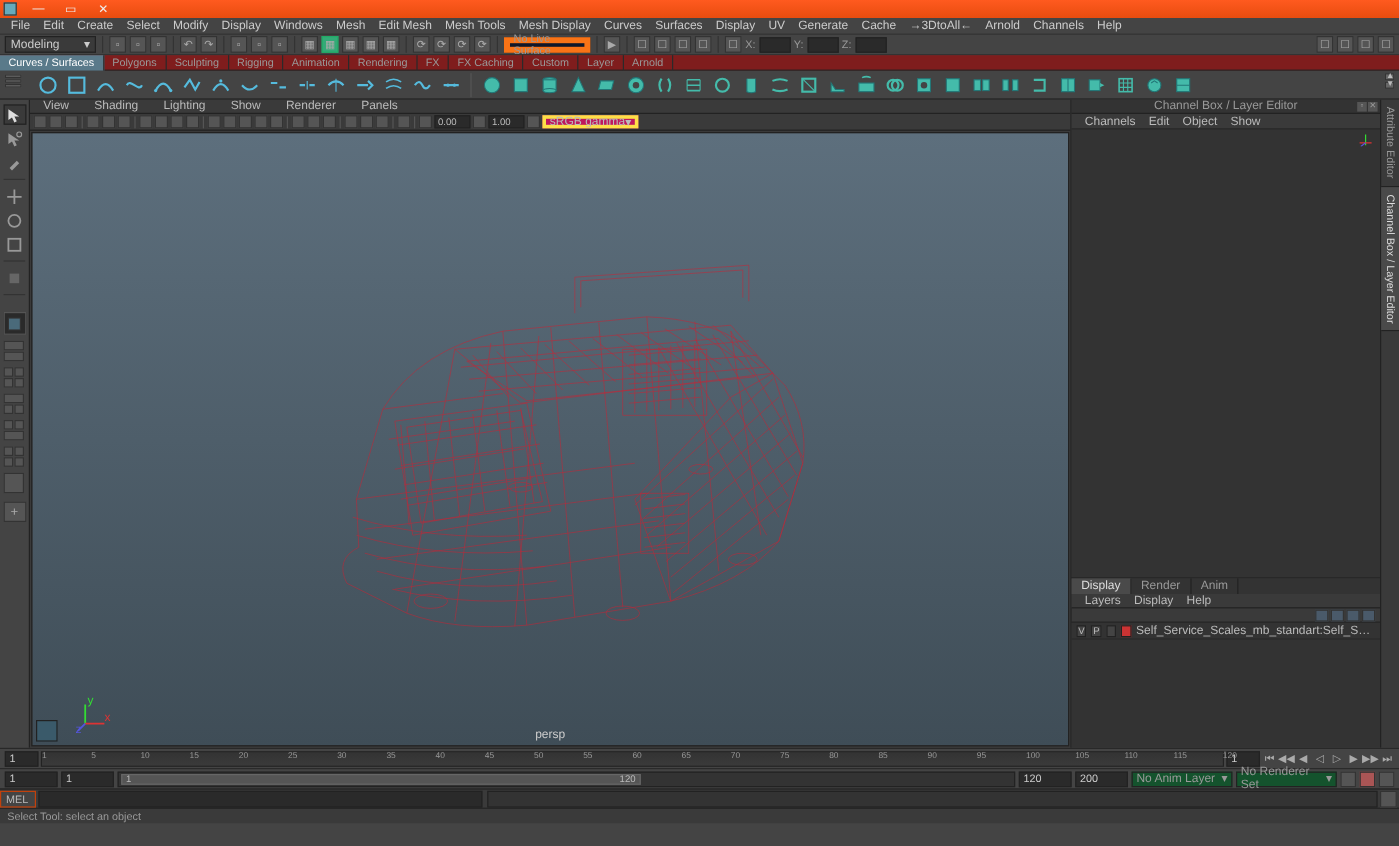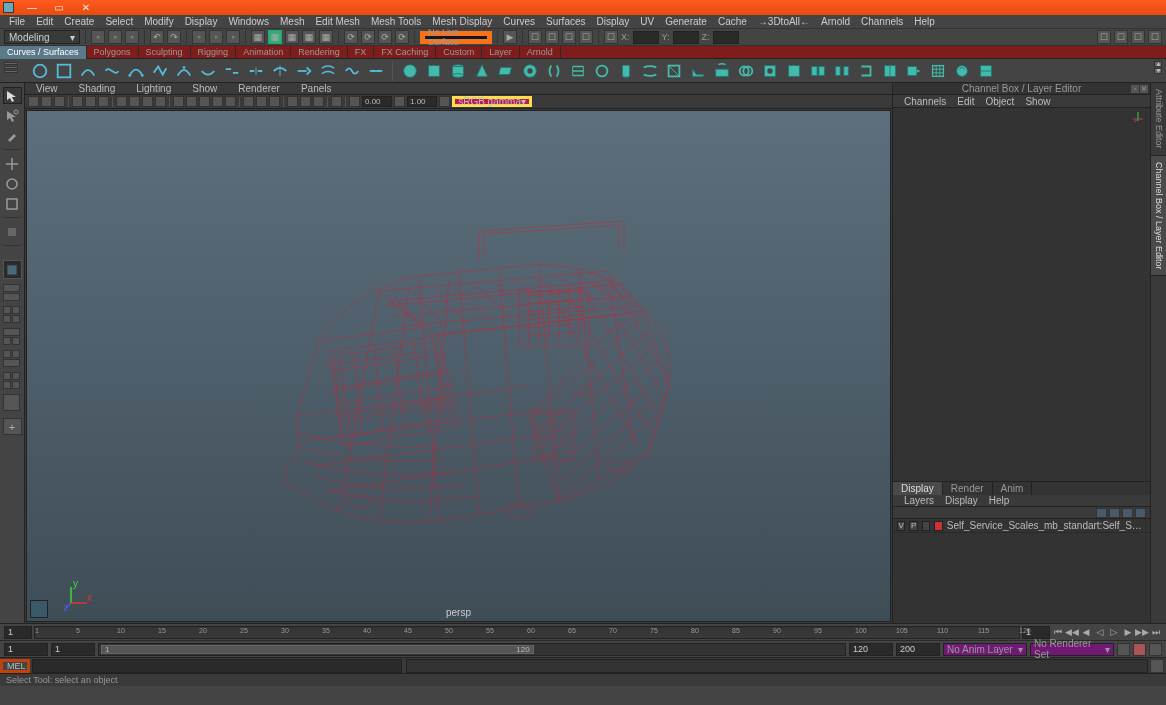--- a/index.html
+++ b/index.html
@@ -73,24 +73,24 @@
 .rtab.active{background:#4a4a4a;color:#ddd}
 .timeslider{height:17px;background:#444;display:flex;align-items:center;border-top:1px solid #222;gap:2px;padding:0 4px}
 .ts-field{width:28px;height:13px;background:#2a2a2a;border:1px solid #222;color:#ccc;font-size:9px;padding:0 3px;display:flex;align-items:center}
 .ts-track{flex:1;height:13px;background:linear-gradient(#333,#3a3a3a);border:1px solid #222;position:relative;display:flex;align-items:flex-start;font-size:7px;color:#888}
 .ts-tick{position:absolute;top:0;font-size:7px;color:#999}
 .ts-btn{width:12px;height:12px;cursor:pointer;display:flex;align-items:center;justify-content:center;font-size:9px;color:#aaa}
 .rangeslider{height:17px;background:#444;display:flex;align-items:center;gap:3px;padding:0 4px;border-top:1px solid #2a2a2a}
 .rs-field{width:44px;height:13px;background:#2a2a2a;border:1px solid #222;color:#ccc;font-size:9px;padding:0 3px;display:flex;align-items:center}
 .rs-track{flex:1;height:13px;background:#333;border:1px solid #222;position:relative}
 .rs-range{position:absolute;left:2px;top:1px;height:9px;width:58%;background:#555;border:1px solid #666}
-.rs-dd{width:84px;height:13px;background:#701a75;border:1px solid #222;color:#999;font-size:9px;padding:0 3px;display:flex;align-items:center;justify-content:space-between}
+.rs-dd{width:84px;height:13px;background:#14532d;border:1px solid #222;color:#999;font-size:9px;padding:0 3px;display:flex;align-items:center;justify-content:space-between}
 .rs-ico{width:13px;height:13px;background:#555;border:1px solid #333;cursor:pointer}
 .cmdline{height:16px;background:#3a3a3a;display:flex;align-items:center;border-top:1px solid #222}
-.cmd-label{width:30px;height:14px;background:#444;border:3px solid #c2410c;color:#bbb;font-size:9px;display:flex;align-items:center;padding:0 4px}
+.cmd-label{width:30px;height:14px;background:#444;border:1px solid #c2410c;color:#bbb;font-size:9px;display:flex;align-items:center;padding:0 4px}
 .cmd-input{width:370px;height:14px;background:#2a2a2a;border:1px solid #222;margin-left:2px}
 .cmd-out{flex:1;height:14px;background:#333;border:1px solid #222;margin-left:4px}
 .cmd-ico{width:14px;height:14px;background:#555;border:1px solid #333;margin-left:2px;margin-right:2px}
 .helpline{height:13px;background:#3a3a3a;border-top:1px solid #222;display:flex;align-items:center;padding-left:6px;color:#999;font-size:9px}
 </style>
 </head>
 <body>
 
 <div class="titlebar">
   <div class="icon"></div>

